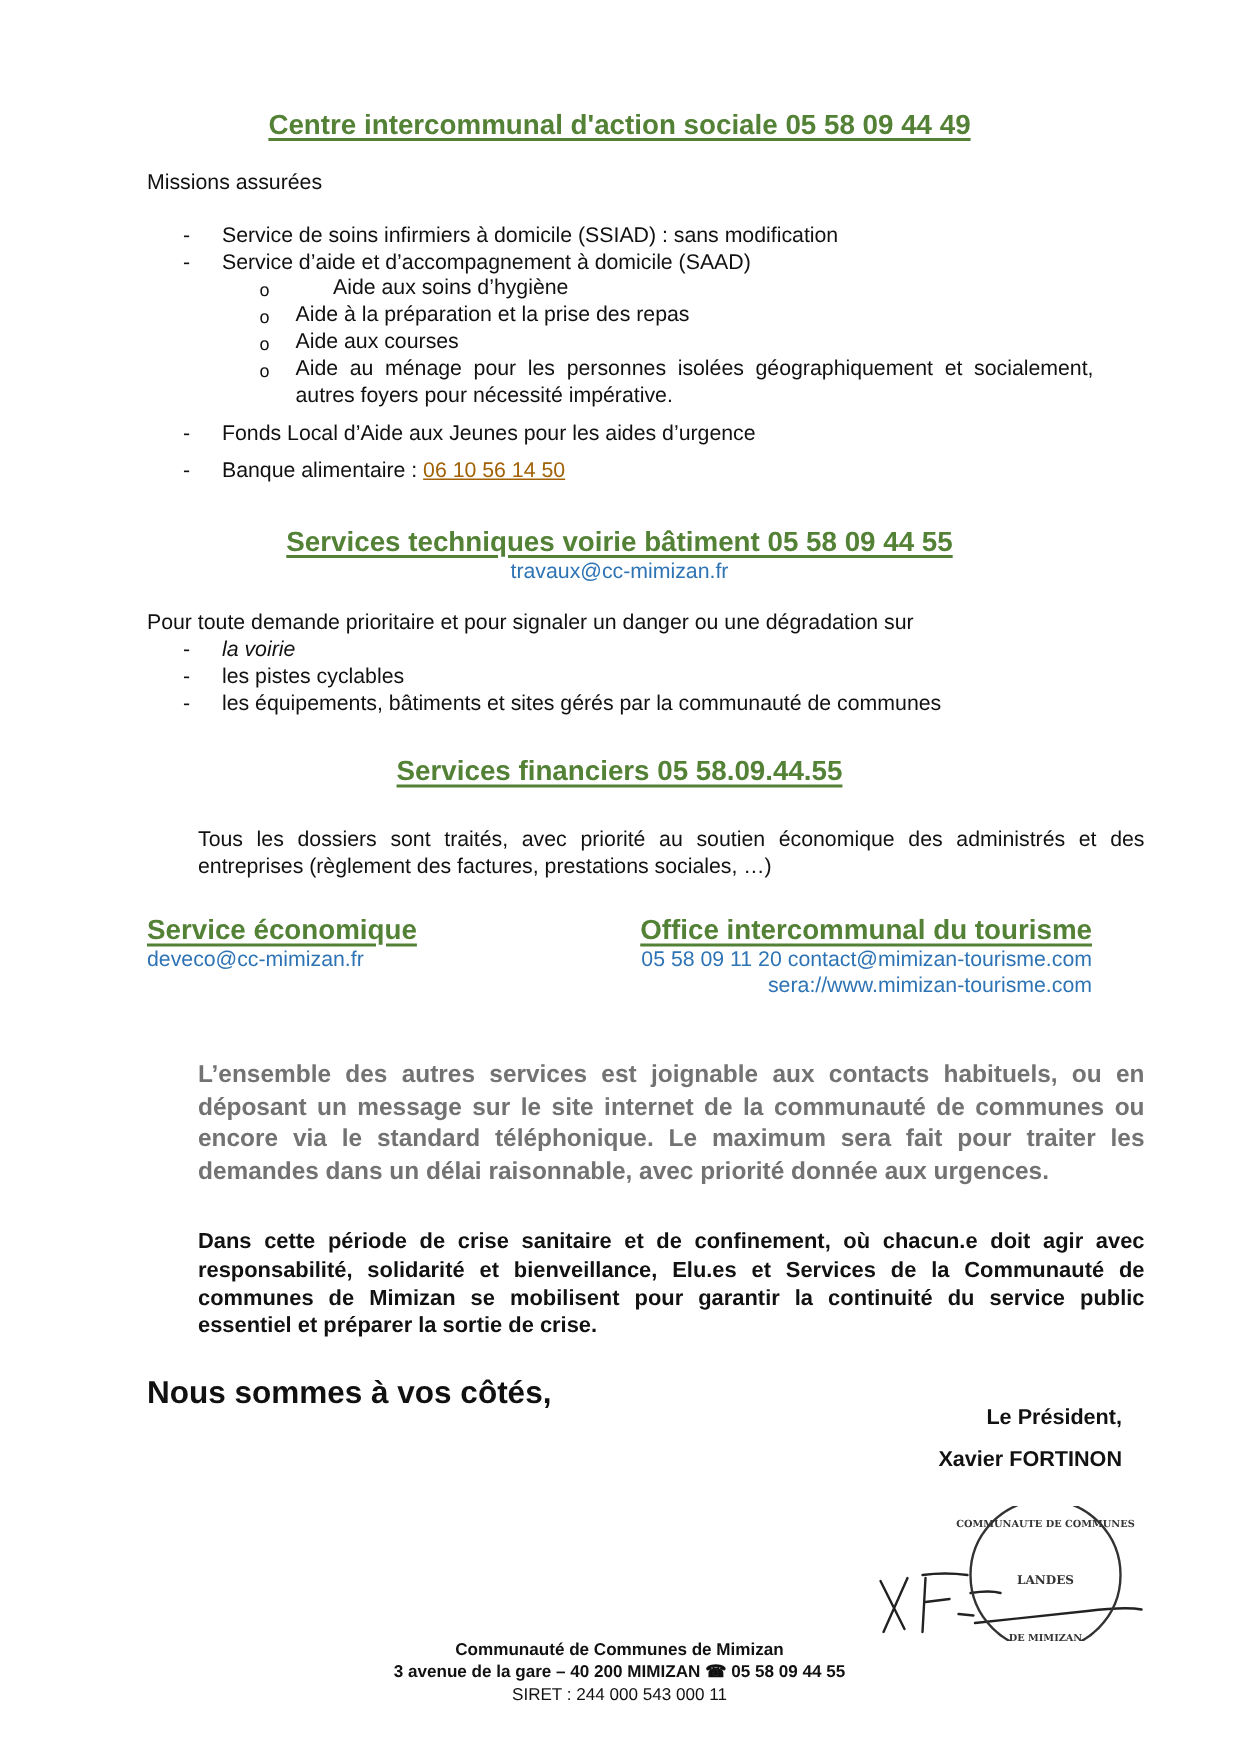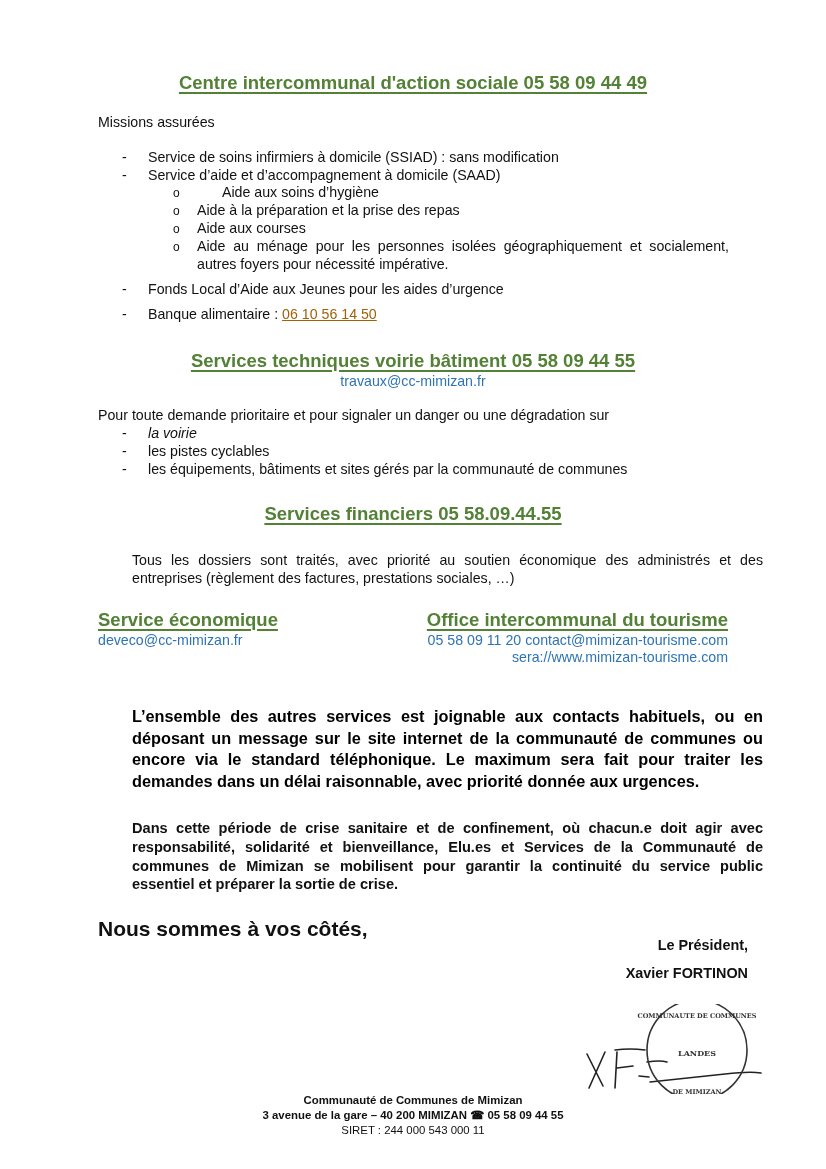--- a/index.html
+++ b/index.html
@@ -9,21 +9,21 @@
   .abs { position: absolute; }
   .green-head { color: #538135; font-weight: bold; text-decoration: underline; text-decoration-thickness: 2px; text-underline-offset: 3px; font-size: 18.5px; white-space: nowrap; }
   .center { left: 0; width: 826px; text-align: center; }
   .link { color: #2e74b5; font-size: 14.2px; white-space: nowrap; }
   .txt { left: 98px; white-space: nowrap; }
   .dash { position: absolute; left: 122px; }
   .item { position: absolute; left: 148px; white-space: nowrap; }
   .circ { position: absolute; left: 173px; font-size: 12px; }
   .sub { position: absolute; left: 197px; white-space: nowrap; }
   .just { position: absolute; left: 98px; width: 631px; text-align: justify; text-align-last: left; margin-left: 34px; }
-  .green-bold { color: #000000; font-weight: bold; font-size: 16.3px; line-height: 21.6px; }
+  .green-bold { color: #737373; font-weight: bold; font-size: 16.3px; line-height: 21.6px; }
   .black-bold { font-weight: bold; font-size: 14.6px; line-height: 18.8px; }
   .big { font-weight: bold; font-size: 21px; left: 98px; white-space: nowrap; }
   .sig { right: 78px; font-weight: bold; font-size: 14.4px; text-align: right; white-space: nowrap; }
   .footer { left: 0; width: 826px; text-align: center; font-size: 11.4px; line-height: 15px; }
 </style>
 </head>
 <body>
 
 <div class="page">
 

